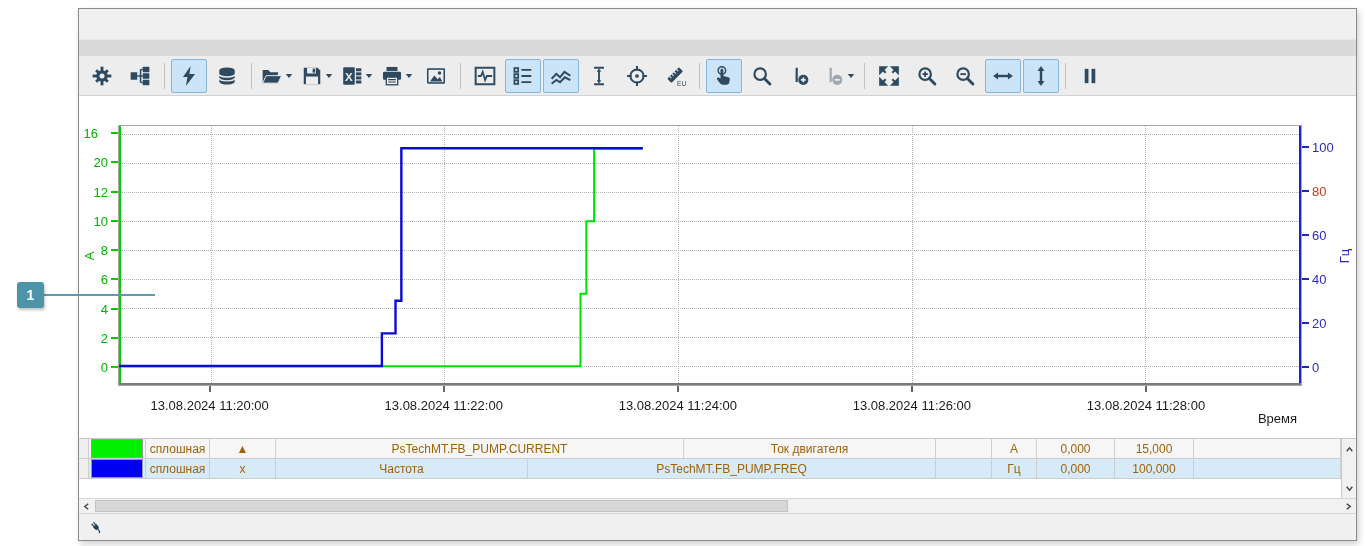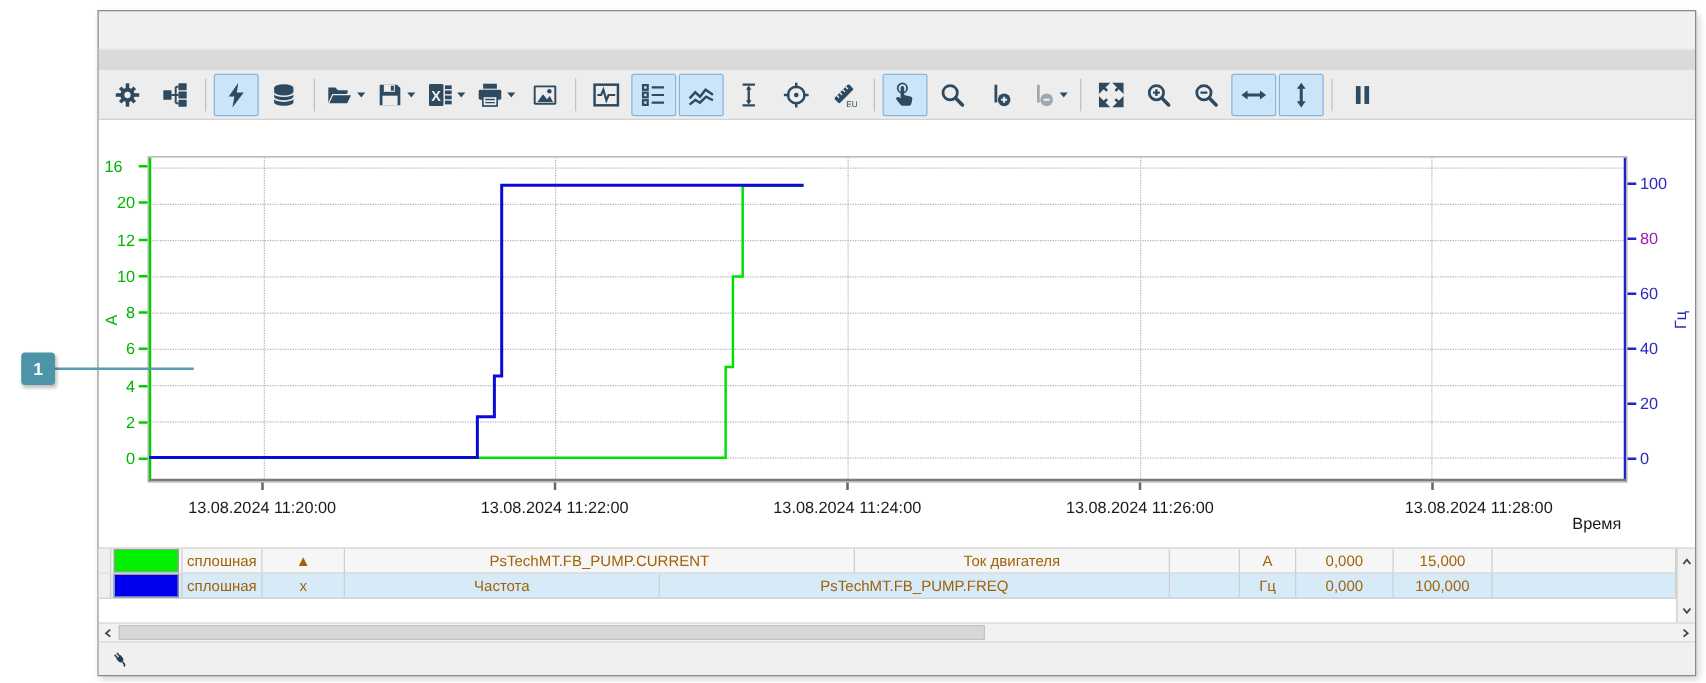--- a/index.html
+++ b/index.html
@@ -418,35 +418,35 @@
         <div class="ytick-mark" style="background: rgb(0, 208, 0); top: 36.1837px; left: 32px;"></div>
         <span class="yunit" style="color: rgb(0, 180, 0); top: 159.5px; left: 10px;">A</span>
         <span class="ytick-label" style="color: rgb(42, 42, 192); top: 270.902px; left: 1233px; transform: translateY(-50%);">0</span>
         <div class="ytick-mark" style="background: rgb(33, 33, 207); top: 269.902px; left: 1223px;"></div>
         <span class="ytick-label" style="color: rgb(42, 42, 192); top: 227px; left: 1233px; transform: translateY(-50%);">20</span>
         <div class="ytick-mark" style="background: rgb(33, 33, 207); top: 226px; left: 1223px;"></div>
         <span class="ytick-label" style="color: rgb(42, 42, 192); top: 183.098px; left: 1233px; transform: translateY(-50%);">40</span>
         <div class="ytick-mark" style="background: rgb(33, 33, 207); top: 182.098px; left: 1223px;"></div>
         <span class="ytick-label" style="color: rgb(42, 42, 192); top: 139.195px; left: 1233px; transform: translateY(-50%);">60</span>
         <div class="ytick-mark" style="background: rgb(33, 33, 207); top: 138.195px; left: 1223px;"></div>
-        <span class="ytick-label" style="color: #a21caf; top: 95.2927px; left: 1233px; transform: translateY(-50%);">80</span>
+        <span class="ytick-label" style="color: #c2410c; top: 95.2927px; left: 1233px; transform: translateY(-50%);">80</span>
         <div class="ytick-mark" style="background: rgb(33, 33, 207); top: 94.2927px; left: 1223px;"></div>
         <span class="ytick-label" style="color: rgb(42, 42, 192); top: 51.3902px; left: 1233px; transform: translateY(-50%);">100</span>
         <div class="ytick-mark" style="background: rgb(33, 33, 207); top: 50.3902px; left: 1223px;"></div>
         <span class="yunit" style="color: rgb(42, 42, 192); top: 159.5px; left: 1265px;">Гц</span>
         <div class="xtick-mark" style="left: 130.677px; top: 290px;"></div>
         <span class="xtick-label" style="left: 130.677px; top: 302px;">13.08.2024 11:20:00</span>
         <div class="xtick-mark" style="left: 364.746px; top: 290px;"></div>
         <span class="xtick-label" style="left: 364.746px; top: 302px;">13.08.2024 11:22:00</span>
         <div class="xtick-mark" style="left: 598.815px; top: 290px;"></div>
         <span class="xtick-label" style="left: 598.815px; top: 302px;">13.08.2024 11:24:00</span>
         <div class="xtick-mark" style="left: 832.885px; top: 290px;"></div>
         <span class="xtick-label" style="left: 832.885px; top: 302px;">13.08.2024 11:26:00</span>
         <div class="xtick-mark" style="left: 1066.95px; top: 290px;"></div>
-        <span class="xtick-label" style="left: 1104px; top: 302px;">13.08.2024 11:28:00</span>
+        <span class="xtick-label" style="left: 1067px; top: 302px;">13.08.2024 11:28:00</span>
       </div>
 
     <div class="lt">
       <div class="lt-rows">
           <div class="lt-row r0">
             <div class="lt-cell indicator" style="flex: 0 0 10px;"></div>
             <div class="lt-cell" style="flex: 0 0 57px;">
               <div class="swatch" style="background: rgb(0, 240, 0);"></div>
             </div>
             <div class="lt-cell" style="flex: 0 0 64px;">сплошная</div>

